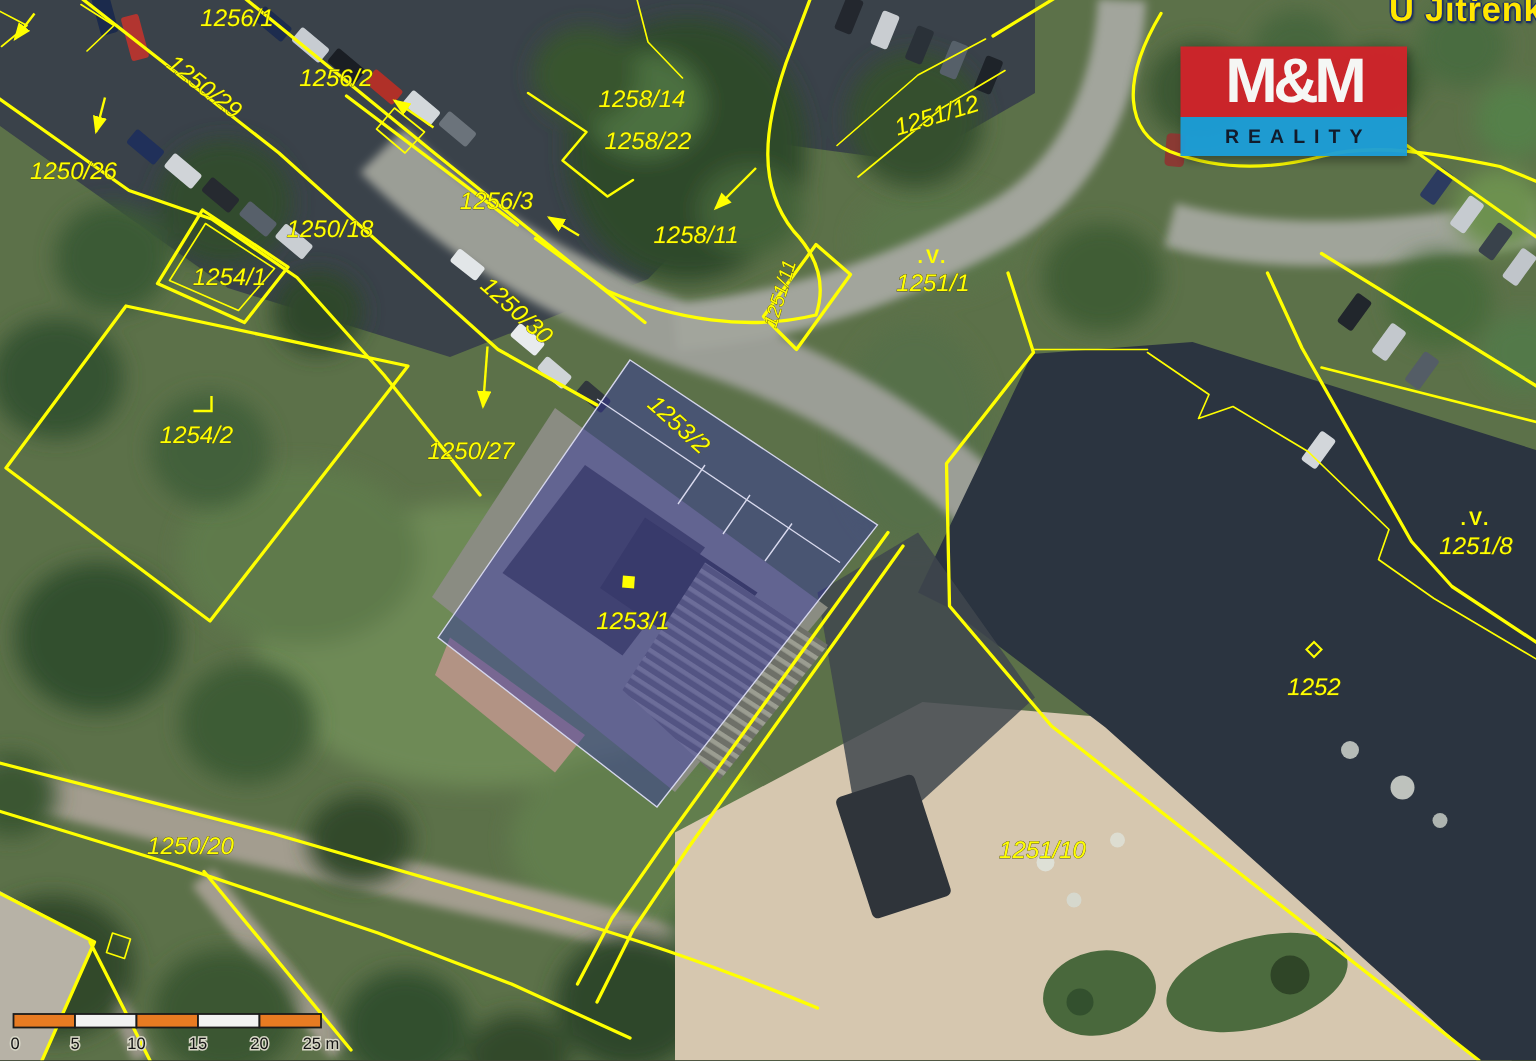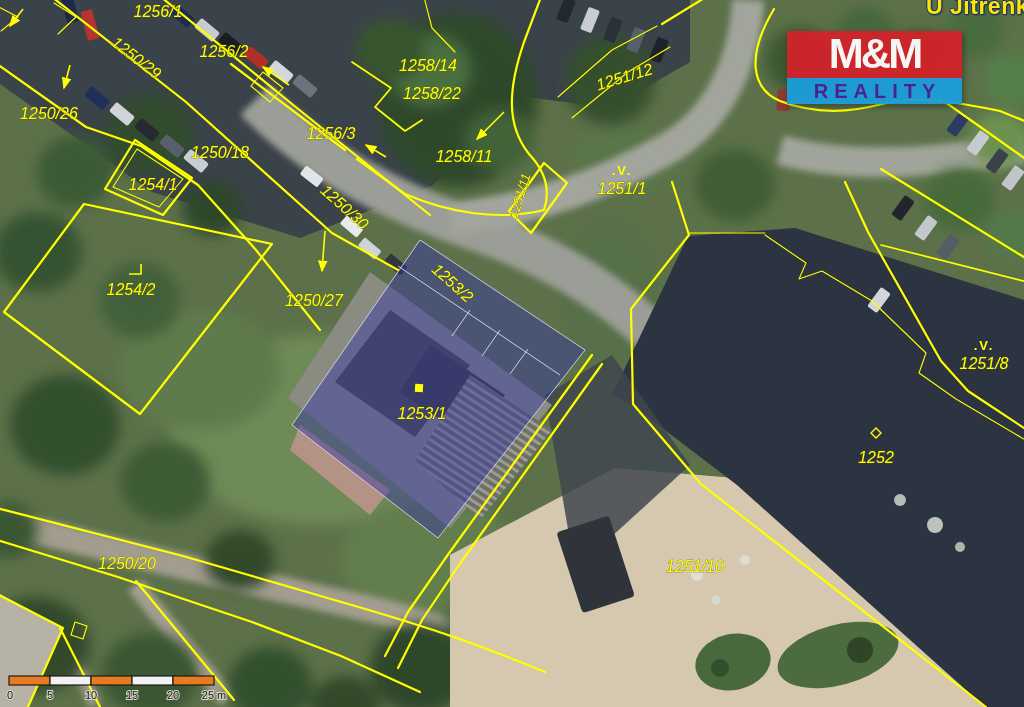--- a/index.html
+++ b/index.html
@@ -14,26 +14,26 @@
         fill:var(--label_yellow);text-anchor:middle;letter-spacing:2px;}
   .yline{fill:none;stroke:var(--line_yellow);stroke-width:2.2;stroke-linejoin:round;stroke-linecap:round;}
   .yline.thin{stroke-width:1.1;}
   .yline.med{stroke-width:1.7;}
   .arrow{fill:none;stroke:var(--line_yellow);stroke-width:1.6;marker-end:url(#ah);}
   .hl{fill:var(--highlight_fill);fill-opacity:.46;stroke:#d5d6ec;stroke-width:.9;}
   .hl-line{fill:none;stroke:#d9daee;stroke-width:.9;}
   .stick{font-size:11px;font-family:"Liberation Sans",sans-serif;fill:#151515;
          stroke:#d9d8c8;stroke-width:2px;paint-order:stroke;text-anchor:middle;}
   .sbar{stroke:#1b1b1b;stroke-width:1.2;}
-  .logo{position:absolute;left:787px;top:31px;width:175px;opacity:.95;text-align:center;
+  .logo{position:absolute;left:787px;top:31px;width:151px;opacity:.95;text-align:center;
         box-shadow:2px 3px 6px rgba(0,0,0,.35);}
   .logo-top{background:var(--logo_red);color:#fff;height:47px;line-height:46px;
             font-size:42px;font-weight:900;letter-spacing:-3px;}
-  .logo-bottom{background:var(--logo_blue);color:#4c1d95;height:26px;line-height:26px;
-            font-size:20px;font-weight:700;letter-spacing:6px;text-indent:6px;}
+  .logo-bottom{background:var(--logo_blue);color:#0f172a;height:26px;line-height:26px;
+            font-size:13px;font-weight:700;letter-spacing:6px;text-indent:6px;}
   .street{position:absolute;top:-7px;right:-5px;color:var(--street_yellow);
           font-weight:bold;font-size:23px;letter-spacing:.5px;
           text-shadow:-1px 0 #1b2f6e,1px 0 #1b2f6e,0 -1px #1b2f6e,0 1px #1b2f6e,1px 1px 2px #10204d;}
 </style>
 </head>
 <body>
 
 <div class="map">
 <svg width="1024" height="707" viewBox="0 0 1024 707">
   <defs>

